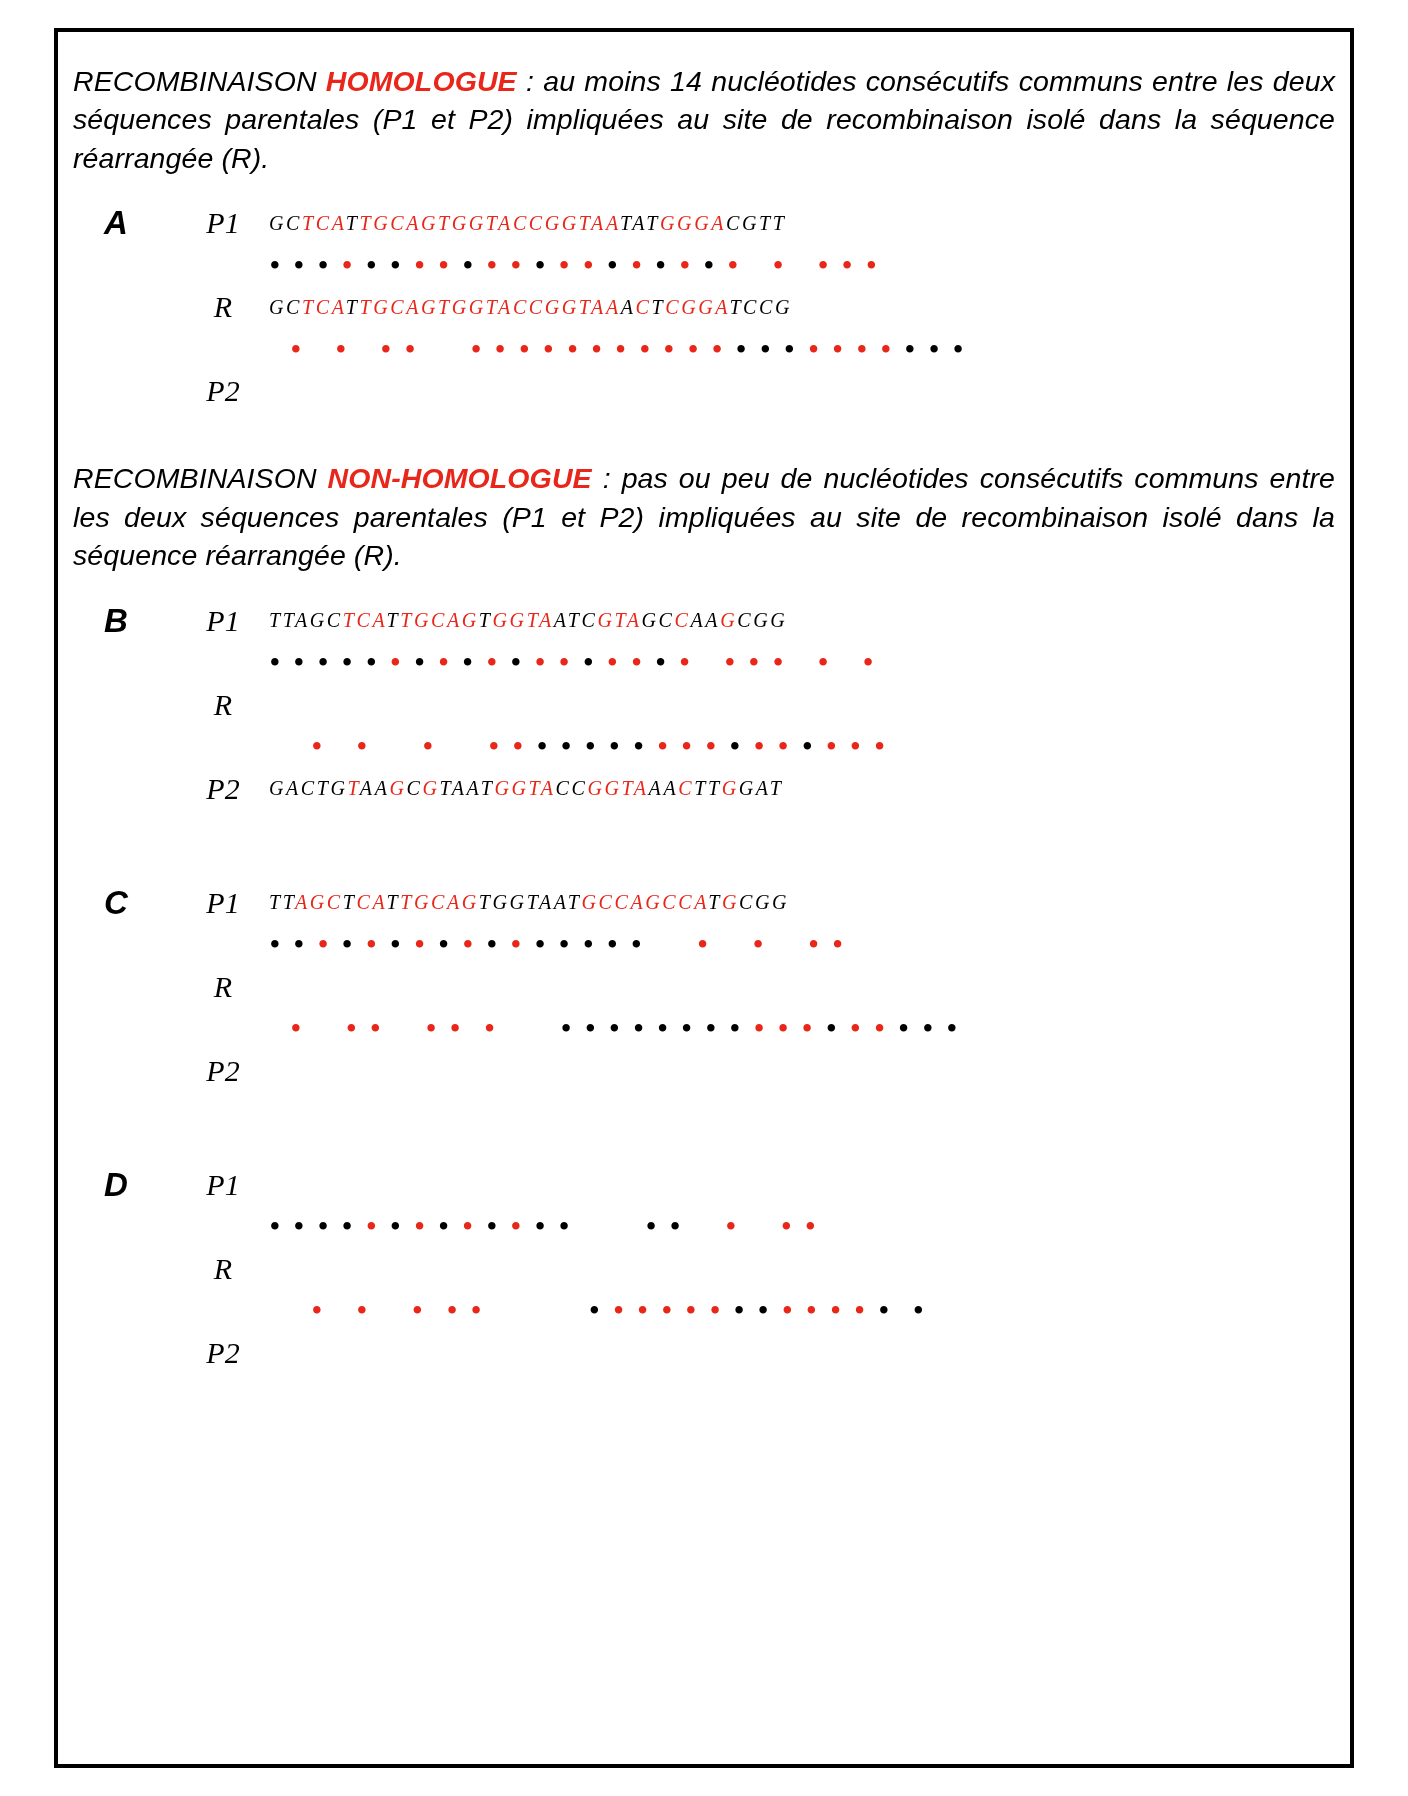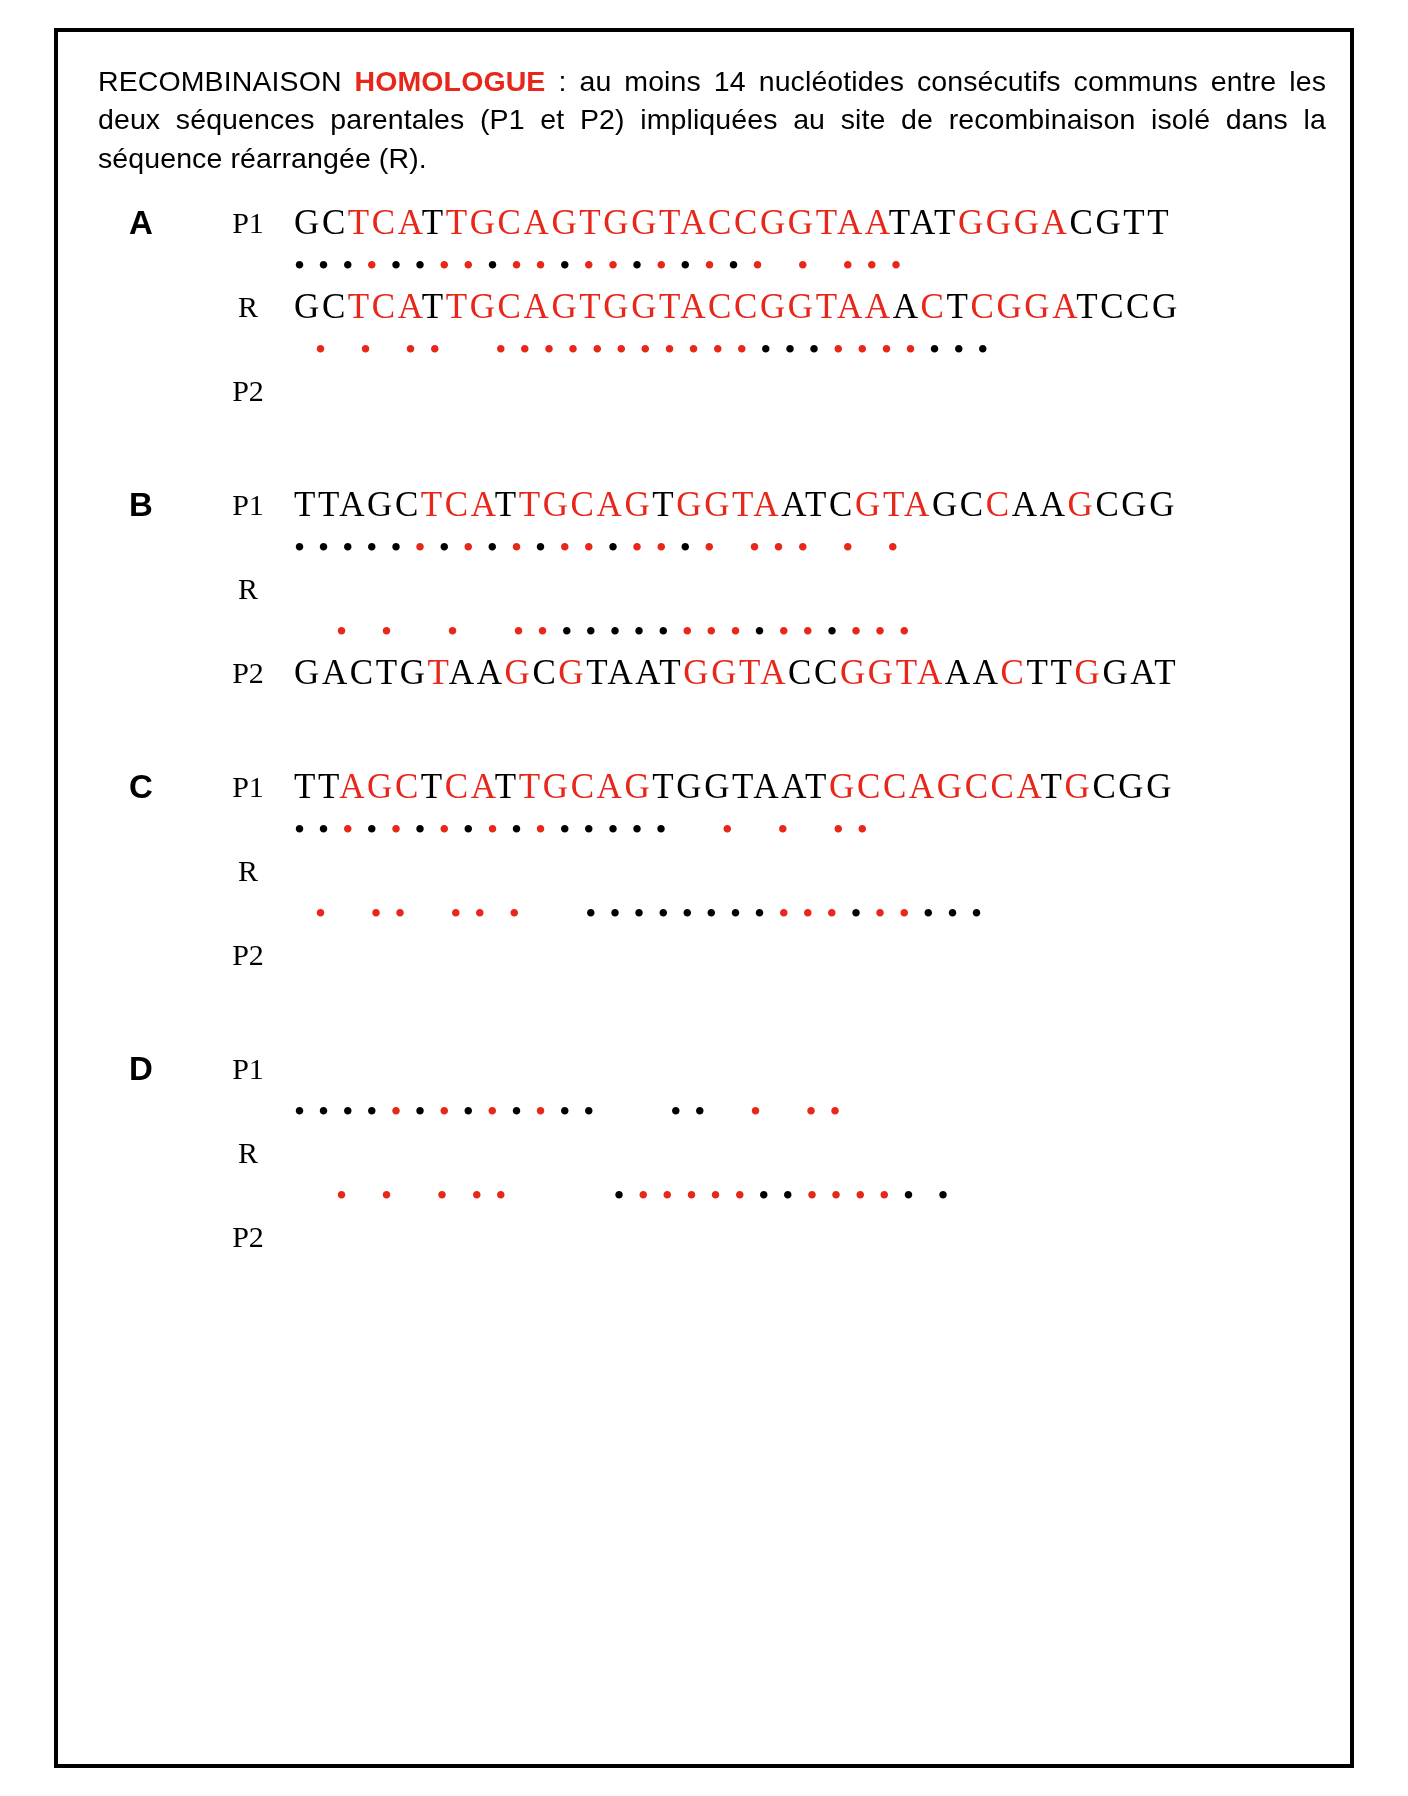--- a/index.html
+++ b/index.html
@@ -18,26 +18,27 @@
     left: 54px;
     top: 28px;
     width: 1300px;
     height: 1740px;
     border: 4px solid #000000;
     box-sizing: border-box;
     background: #ffffff;
   }
   .inner {
     position: absolute;
-    left: 8px;
+    left: 0;
     top: 0;
     width: 100%;
     height: 100%;
-    padding: 30px 32px;
+    padding: 30px 15px;
     box-sizing: border-box;
+    font-style: italic;
   }
   .caption {
     font-family: "Liberation Sans", sans-serif;
     font-size: 28.5px;
     line-height: 1.35;
     text-align: justify;
     color: #000000;
     letter-spacing: 0.1px;
   }
   .caption .kw {
@@ -73,21 +74,21 @@
     flex: 0 0 110px;
     font-family: "Liberation Serif", serif;
     font-size: 30px;
     color: #000000;
     text-align: center;
     padding-left: 18px;
     box-sizing: border-box;
   }
   .seq {
     font-family: "Liberation Serif", serif;
-    font-size: 35px;
+    font-size: 20px;
     letter-spacing: 2.6px;
     white-space: pre;
     color: #000000;
   }
   .seq .r {
     color: #e8261a;
   }
   .seq .b {
     color: #000000;
     font-weight: bold;
@@ -141,20 +142,23 @@
         <div class="dotline"><span class="k">&nbsp;&nbsp;</span><span class="r">•</span><span class="k">&nbsp;&nbsp;&nbsp;</span><span class="r">•</span><span class="k">&nbsp;&nbsp;&nbsp;</span><span class="r">•&nbsp;•</span><span class="k">&nbsp;&nbsp;&nbsp;&nbsp;&nbsp;</span><span class="r">•&nbsp;•&nbsp;•&nbsp;•&nbsp;•&nbsp;•&nbsp;•&nbsp;•&nbsp;•&nbsp;•&nbsp;•&nbsp;</span><span class="k">•&nbsp;•&nbsp;•&nbsp;</span><span class="r">•&nbsp;•&nbsp;•&nbsp;•&nbsp;</span><span class="k">•&nbsp;•&nbsp;•</span></div>
       </div>
       <div class="row">
         <div class="panel-letter"></div>
         <div class="seq-label">P2</div>
       </div>
     </div>
 
     <div class="spacer-lg"></div>
 
+    <div class="caption second">
+      <span>RECOMBINAISON </span><span class="kw">NON-HOMOLOGUE</span><span> : pas ou peu de nucléotides consécutifs communs entre les deux séquences parentales (P1 et P2) impliquées au site de recombinaison isolé dans la séquence réarrangée (R).</span>
+    </div>
 
     <div class="block">
       <div class="row">
         <div class="panel-letter">B</div>
         <div class="seq-label">P1</div>
         <div class="seq">TTAGC<span class="r">TCA</span>T<span class="r">TGCAG</span>T<span class="r">GGTA</span>ATC<span class="r">GTA</span>GC<span class="r">C</span>AA<span class="r">G</span>CGG</div>
       </div>
       <div class="row dots">
         <div class="panel-letter"></div>
         <div class="seq-label"></div>

